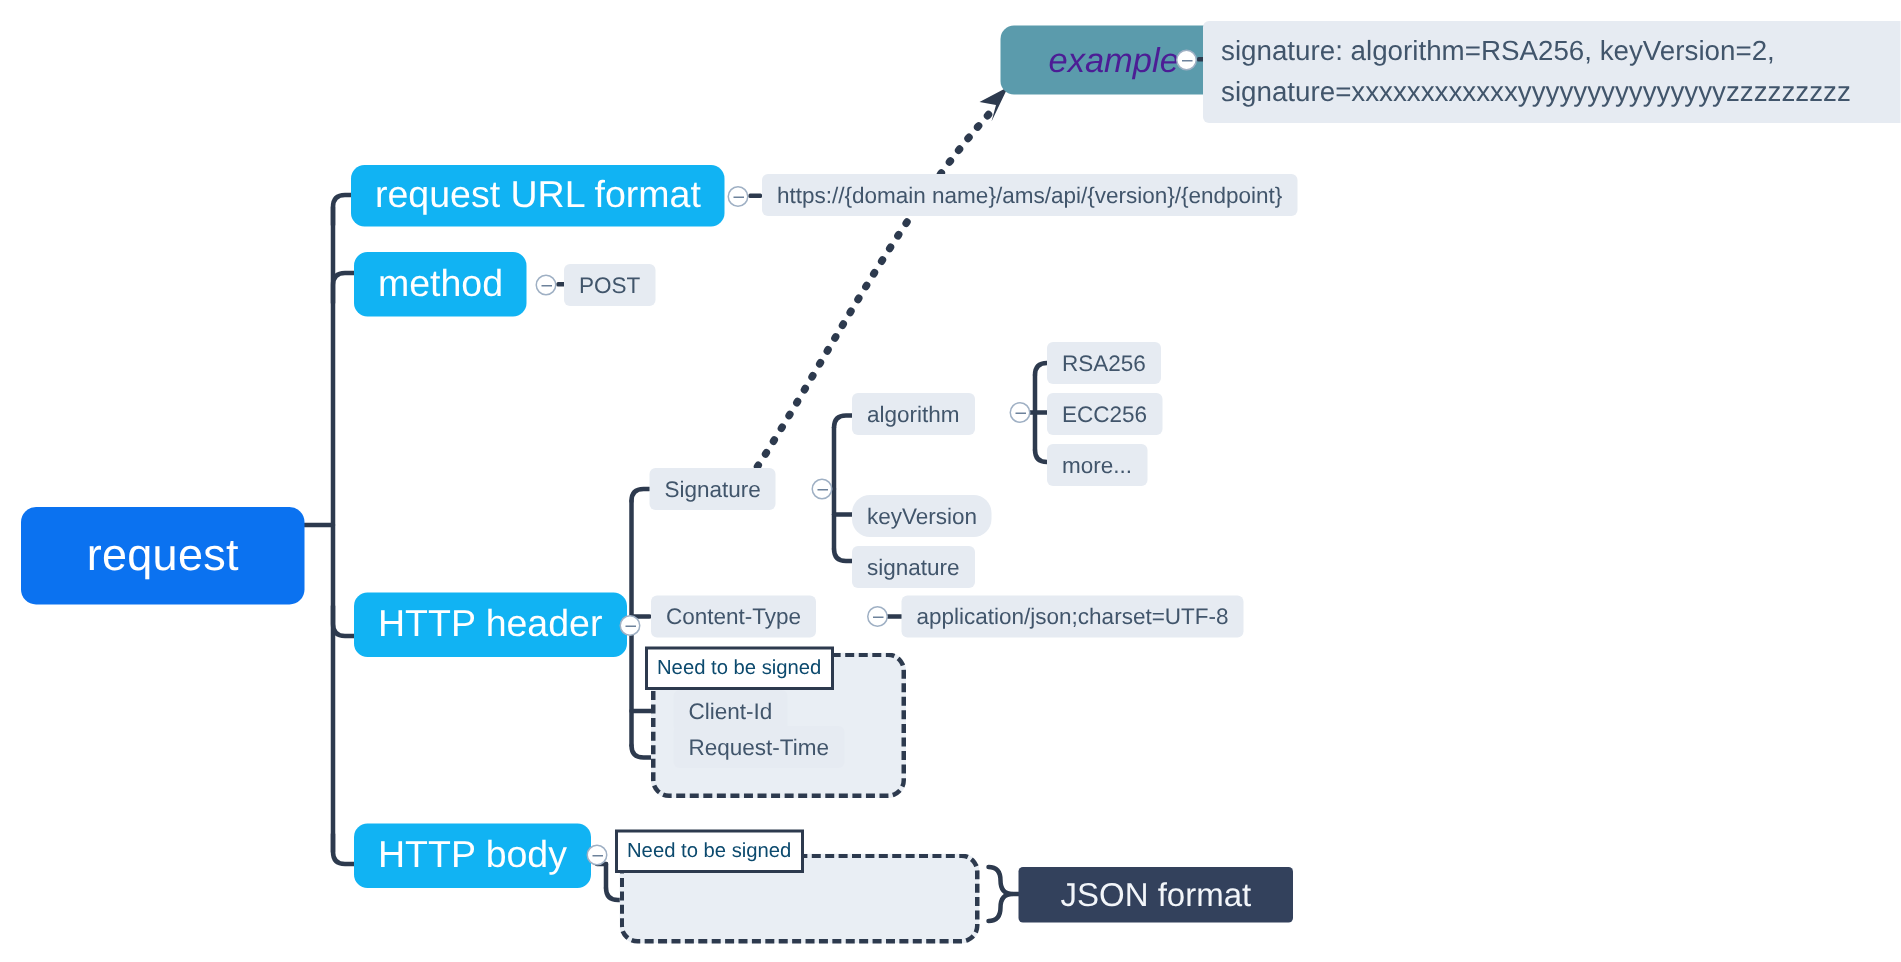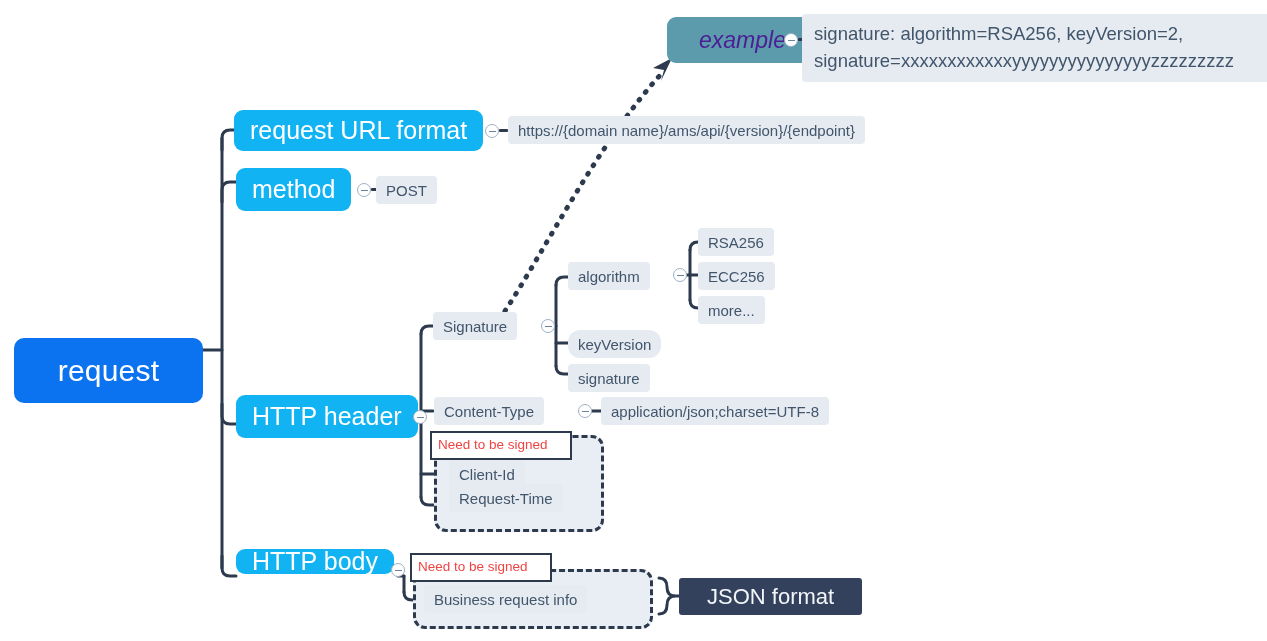--- a/index.html
+++ b/index.html
@@ -45,22 +45,22 @@
 
   
   .boundary{
     position:absolute;box-sizing:border-box;
     border:3px dashed #2d3a4e;border-radius:12px;background:#e9eef4;
   }
   
   .tag{
     position:absolute;box-sizing:border-box;
     background:#ffffff;border:2.5px solid #2d3a4e;
-    color:#ef4444;font-size:13.5px;line-height:1;
-    padding:5px 22px 6px 6px;white-space:nowrap;
+    color:#0c4a6e;font-size:13.5px;line-height:1;
+    padding:5px 6px 6px 6px;white-space:nowrap;
   }
 
   
   .handle{position:absolute;width:14px;height:14px;box-sizing:border-box;
           border:1.5px solid #9fb0c4;border-radius:50%;background:#ffffff;}
   .handle::before{content:"";position:absolute;left:2.5px;top:5.5px;width:7px;height:1.5px;background:#6d829b;}
   .stub{position:absolute;height:3px;background:#2d3a4e;border-radius:1px;}
 </style>
 </head>
 <body>
@@ -194,28 +194,25 @@
   <div class="node chip" style="left:449px;top:460px;height:28px;">
     <span>Client-Id</span>
   </div>
   <div class="node chip" style="left:449px;top:484px;height:28px;">
     <span>Request-Time</span>
   </div>
   <div class="tag" style="left:430px;top:431px;">
     <span>Need to be signed</span>
   </div>
 
-  <div class="node l1" style="left:236px;top:549px;height:25px;">
+  <div class="node l1" style="left:236px;top:549px;height:43px;">
     <span>HTTP body</span>
   </div>
   <div class="handle" style="left:391px;top:563px;"></div>
 
-  <div class="node chip" style="left:424px;top:585px;height:28px;">
-    <span>Business request info</span>
-  </div>
   <div class="tag" style="left:410px;top:553px;">
     <span>Need to be signed</span>
   </div>
 
   <div class="node dark" style="left:679px;top:578px;height:37px;">
     <span>JSON format</span>
   </div>
 
   <div class="node example" style="left:667px;top:17px;height:46px;justify-content:center;">
     <span>example</span>

